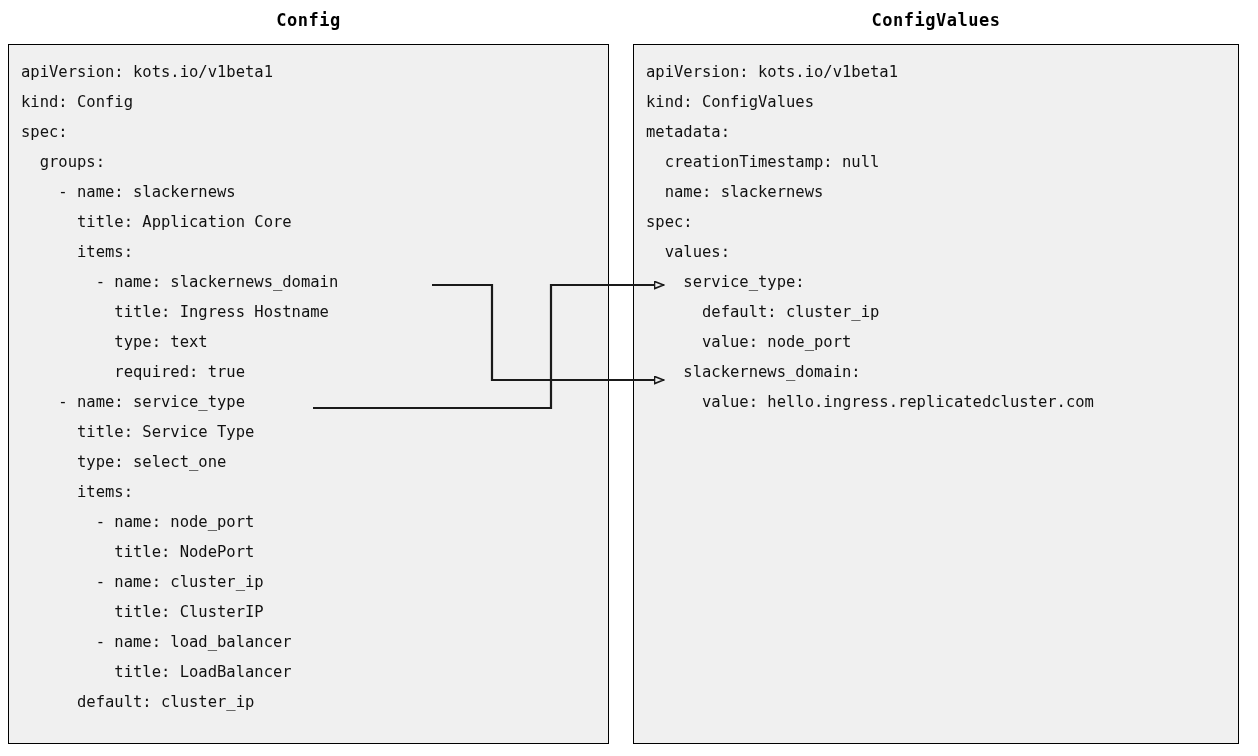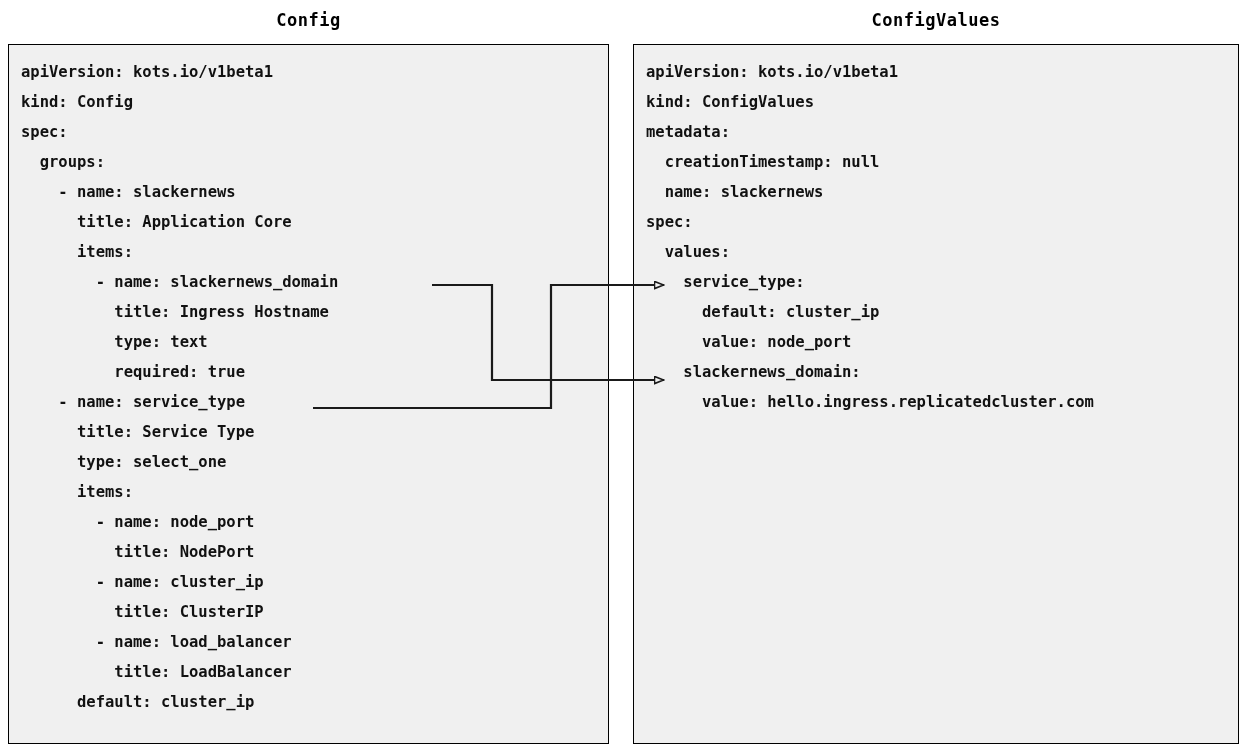--- a/index.html
+++ b/index.html
@@ -51,21 +51,21 @@
     top: 0;
     padding: 12px 0 0 0;
     margin: 0;
   }
   .code-line {
     display: block;
     height: 30px;
     line-height: 30px;
     font-family: "DejaVu Sans Mono", "Liberation Mono", monospace;
     font-size: 15.5px;
-    font-weight: bold;
+    font-weight: normal;
     color: #111111;
     white-space: pre;
     padding-left: 12px;
     letter-spacing: 0px;
   }
 
   
   #connectors {
     position: absolute;
     left: 0;

